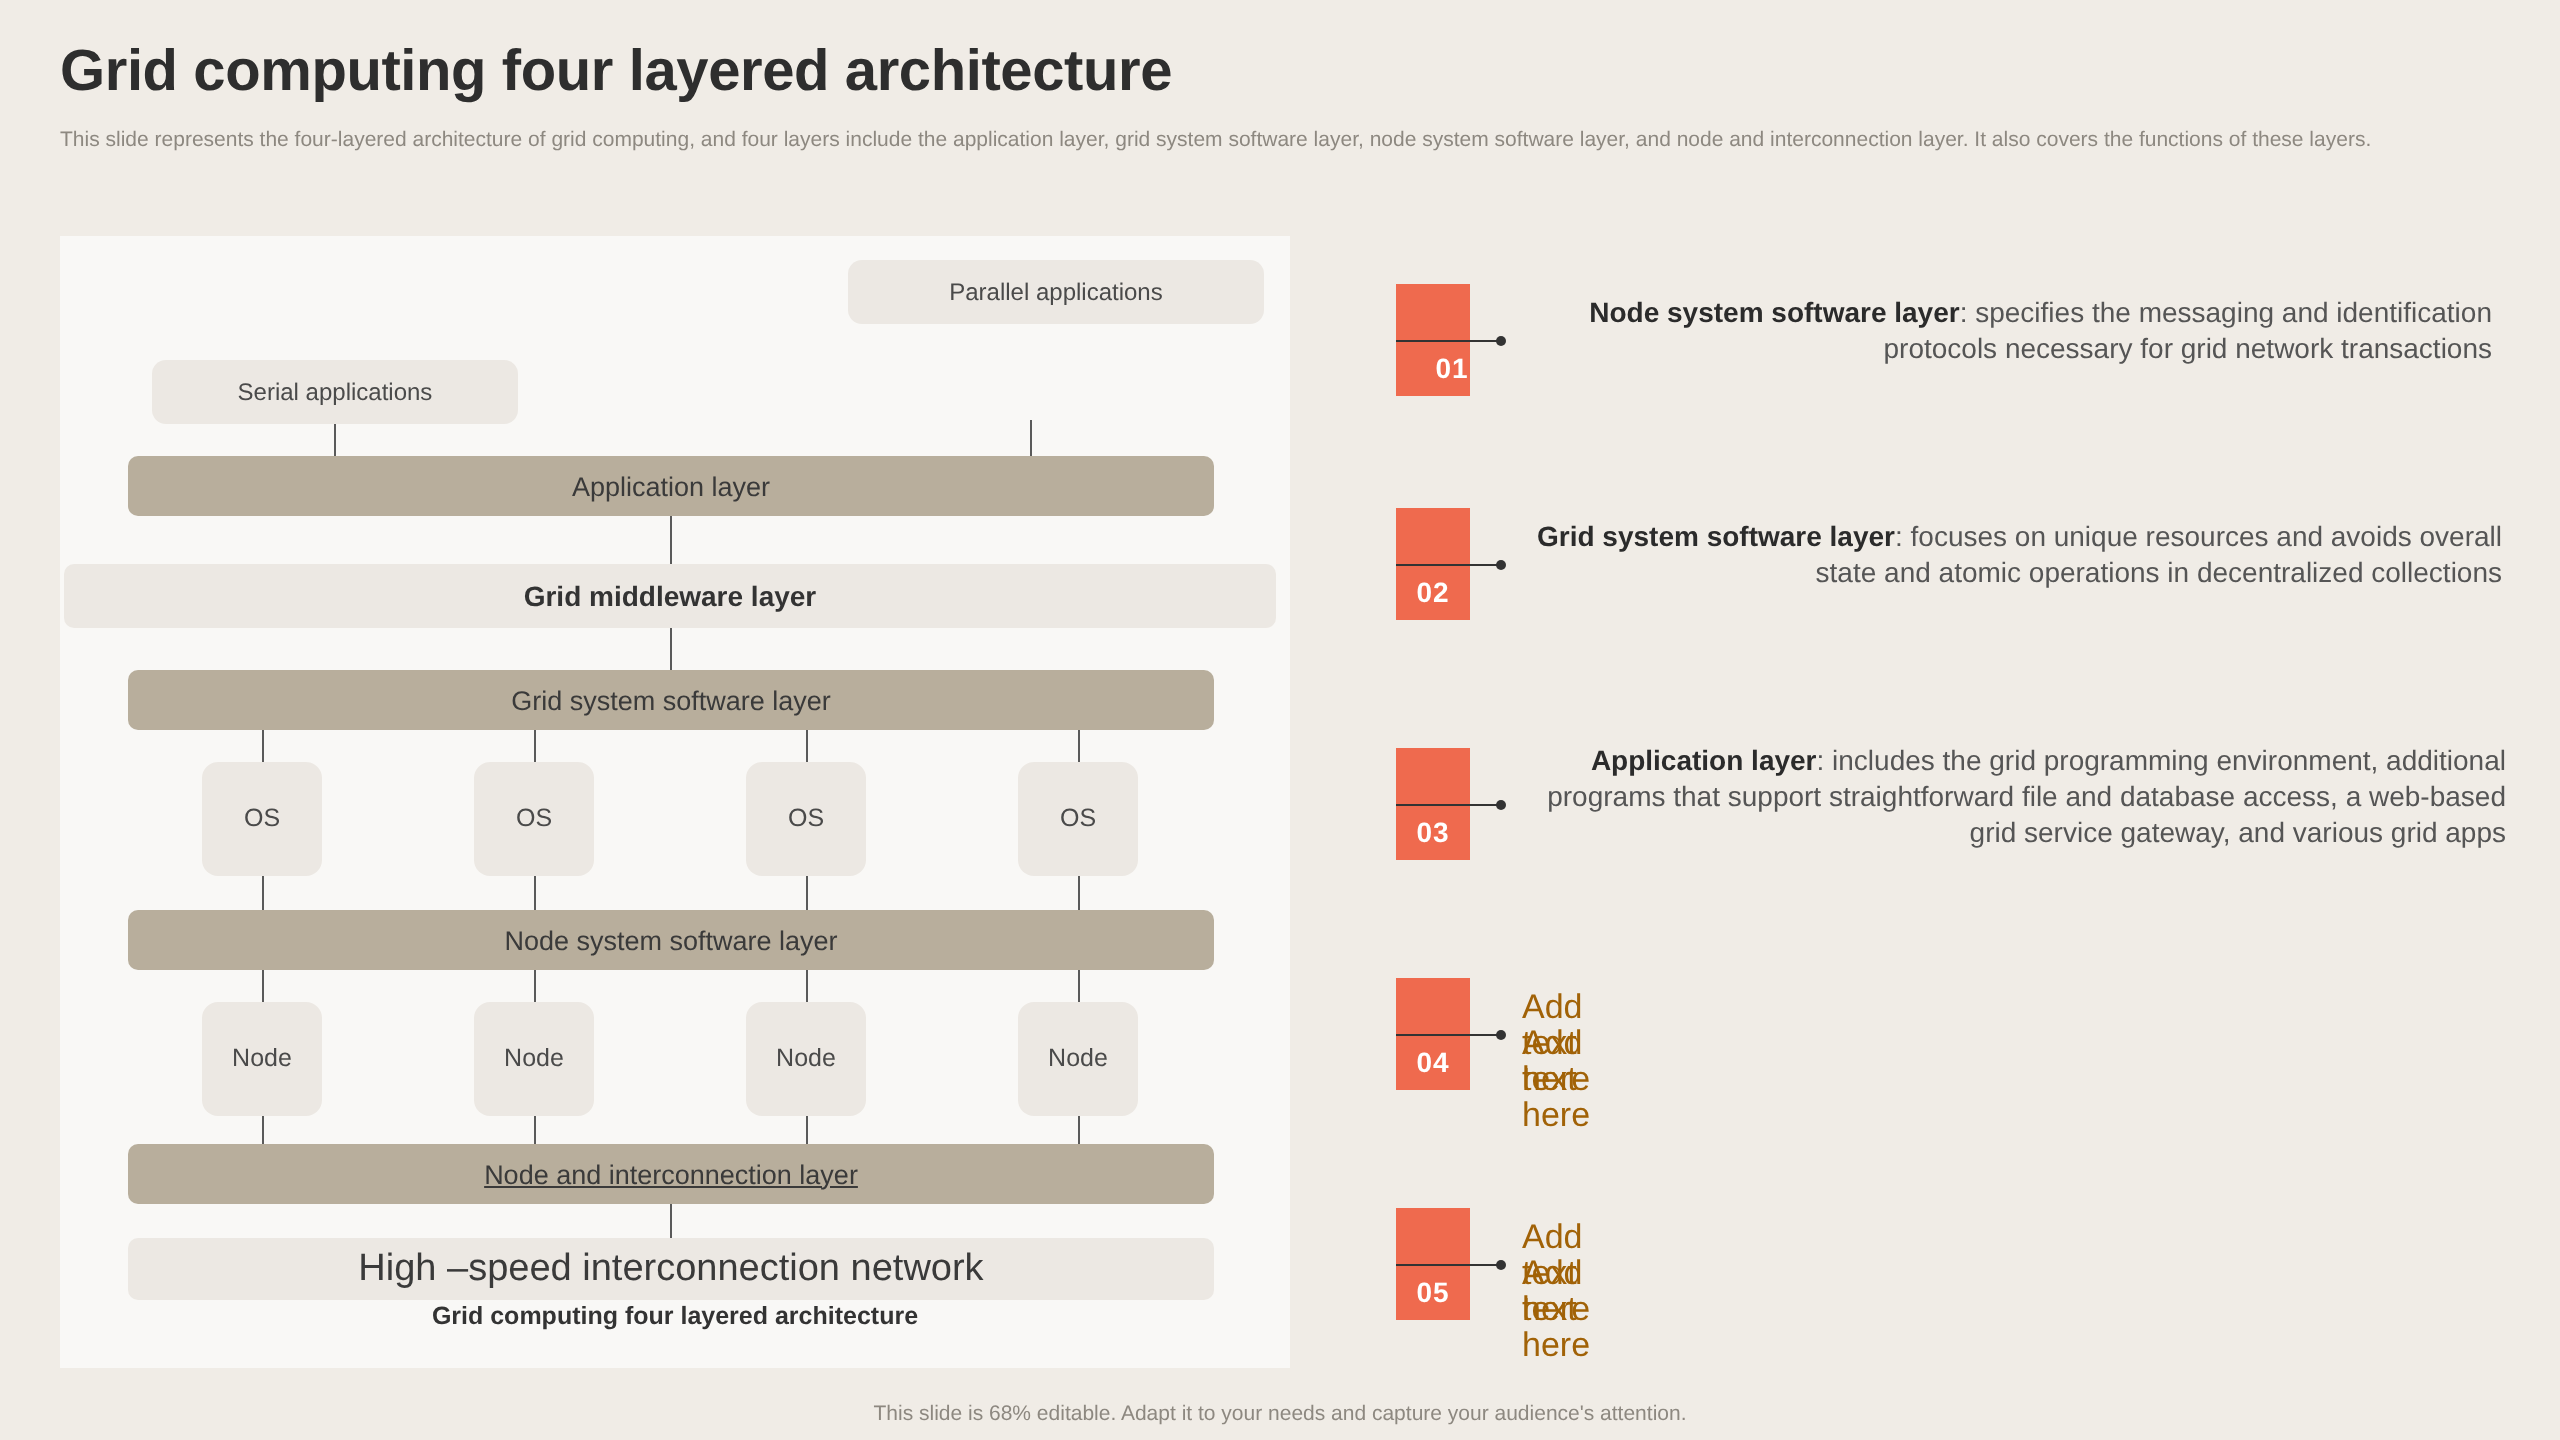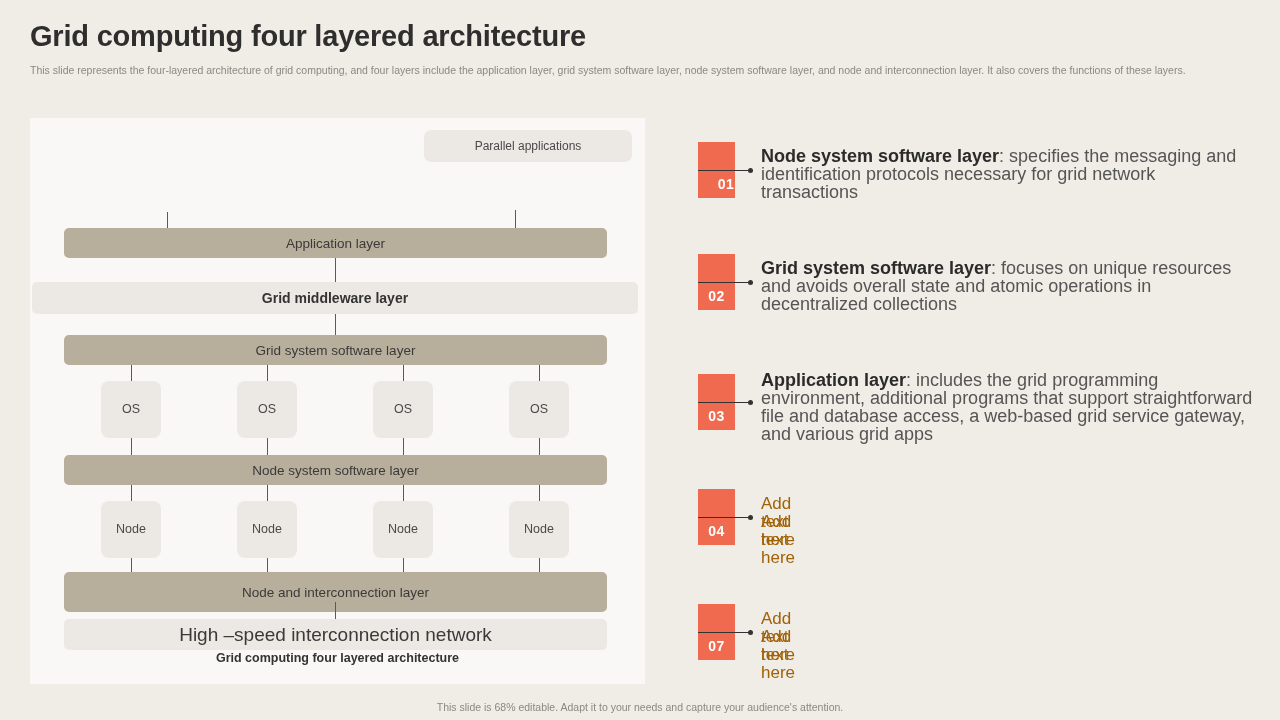--- a/index.html
+++ b/index.html
@@ -128,23 +128,24 @@
   }
   .connector-dot {
     position: absolute;
     width: 5px;
     height: 5px;
     border-radius: 50%;
     background: #333;
   }
   .item-text {
     position: absolute;
-    font-size: 18px;
+    font-size: 14px;
     line-height: 18px;
     color: #555;
+    text-align: right;
   }
   .item-text b {
     color: #2b2b2b;
     font-weight: bold;
   }
   .placeholder-text {
     position: absolute;
     font-size: 17px;
     line-height: 18px;
     color: #a16207;
@@ -162,20 +163,21 @@
   }
 </style>
 </head>
 <body>
 
 <div class="page-title">Grid computing four layered architecture</div>
 <div class="page-subtitle">This slide represents the four-layered architecture of grid computing, and four layers include the application layer, grid system software layer, node system software layer, and node and interconnection layer. It also covers the functions of these layers.</div>
 
 <div class="diagram-card">
 
+  <div class="node-box small-box" style="left:46px; top:62px; width:183px; height:32px;">Serial applications</div>
 
   <div class="node-box small-box" style="left:394px; top:12px; width:208px; height:32px;">Parallel applications</div>
 
 
   <div class="vline" style="left:137px; top:94px; height:16px;"></div>
   <div class="vline" style="left:485px; top:92px; height:18px;"></div>
 
   <div class="node-box bar-dark" style="left:34px; top:110px; width:543px; height:30px;">Application layer</div>
 
   <div class="vline" style="left:305px; top:140px; height:24px;"></div>
@@ -211,21 +213,21 @@
   <div class="node-box unit-box" style="left:71px; top:383px;">Node</div>
   <div class="node-box unit-box" style="left:207px; top:383px;">Node</div>
   <div class="node-box unit-box" style="left:343px; top:383px;">Node</div>
   <div class="node-box unit-box" style="left:479px; top:383px;">Node</div>
 
   <div class="vline" style="left:101px; top:440px; height:14px;"></div>
   <div class="vline" style="left:237px; top:440px; height:14px;"></div>
   <div class="vline" style="left:373px; top:440px; height:14px;"></div>
   <div class="vline" style="left:509px; top:440px; height:14px;"></div>
 
-  <div class="node-box bar-dark" style="left:34px; top:454px; width:543px; height:40px;">Node and interconnection layer</div>
+  <div class="node-box bar-dark" style="left:34px; top:454px; width:543px; height:30px;text-decoration:underline;">Node and interconnection layer</div>
 
   <div class="vline" style="left:305px; top:484px; height:17px;"></div>
 
   <div class="node-box bar-light" style="left:34px; top:501px; width:543px; height:31px; font-size:19px;">High –speed interconnection network</div>
 
   <div class="diagram-caption" style="top:533px;">Grid computing four layered architecture</div>
 </div>
 
 <div class="item-row">
   <div class="badge" style="left:698px; top:142px;padding-left:19px;">01</div>
@@ -256,20 +258,20 @@
 
 <div class="item-row">
   <div class="badge" style="left:698px; top:489px;">04</div>
   <div class="connector" style="left:698px; top:517px; width:52px;"></div>
   <div class="connector-dot" style="left:748px; top:515px;"></div>
   <div class="placeholder-text" style="left:761px; top:495px;">Add text here</div>
   <div class="placeholder-text" style="left:761px; top:513px;">Add text here</div>
 </div>
 
 <div class="item-row">
-  <div class="badge" style="left:698px; top:604px;">07</div>
+  <div class="badge" style="left:698px; top:604px;">05</div>
   <div class="connector" style="left:698px; top:632px; width:52px;"></div>
   <div class="connector-dot" style="left:748px; top:630px;"></div>
   <div class="placeholder-text" style="left:761px; top:610px;">Add text here</div>
   <div class="placeholder-text" style="left:761px; top:628px;">Add text here</div>
 </div>
 
 <div class="footer-note">This slide is 68% editable. Adapt it to your needs and capture your audience's attention.</div>
 
 </body></html>

